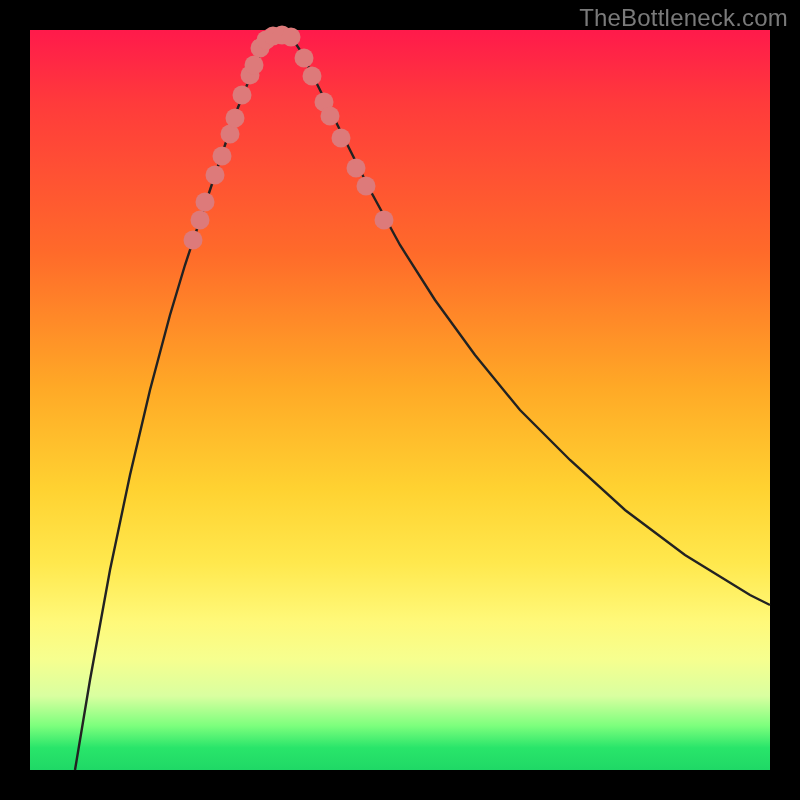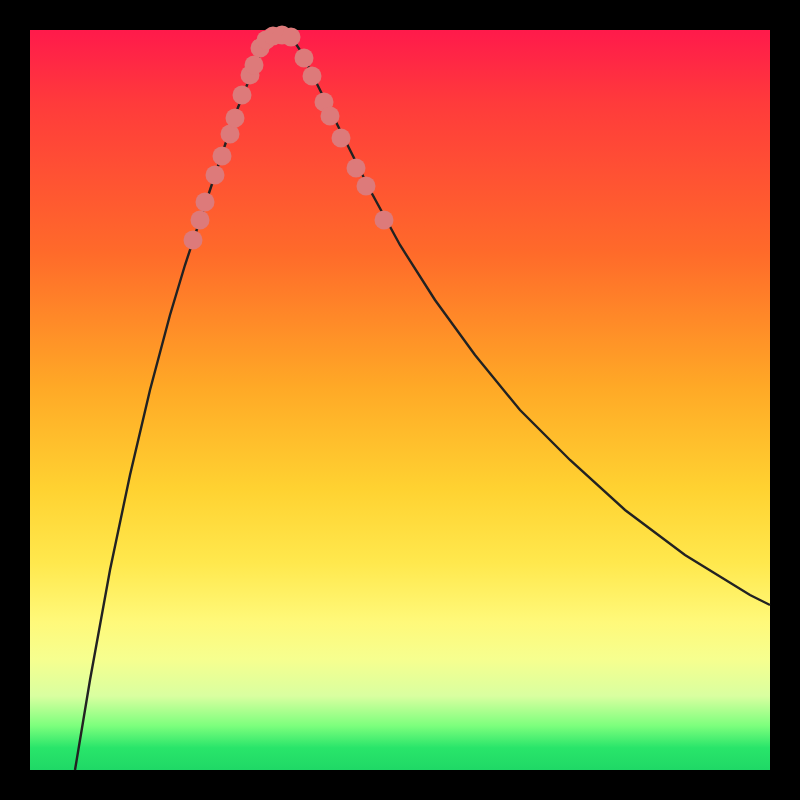--- a/index.html
+++ b/index.html
@@ -58,20 +58,21 @@
     top: 0;
     width: 740px;
     height: 740px;
     overflow: visible;
   }
 </style>
 </head>
 <body>
 
 <div class="frame">
+  <div class="watermark">TheBottleneck.com</div>
 
   <div class="plot-area">
     <svg class="curves" viewBox="0 0 740 740" preserveAspectRatio="none">
       <path id="left-curve-path" fill="none" stroke-width="2.4" d="M45 740 L60 650 L80 540 L100 445 L120 360 L140 285 L155 235 L165 205 L175 175 L185 145 L195 115 L205 85 L215 60 L225 35 L232 20 L240 5" stroke="#222222"></path>
       <path id="right-curve-path" fill="none" stroke-width="2.4" d="M260 5 L270 20 L280 40 L295 70 L315 110 L340 160 L370 215 L405 270 L445 325 L490 380 L540 430 L595 480 L655 525 L720 565 L740 575" stroke="#222222"></path>
       <g id="dots-group">
           <circle cx="163" cy="210" r="9.5" fill="#dd7a7a" stroke="#c26060" stroke-width="0"></circle>
           <circle cx="170" cy="190" r="9.5" fill="#dd7a7a" stroke="#c26060" stroke-width="0"></circle>
           <circle cx="175" cy="172" r="9.5" fill="#dd7a7a" stroke="#c26060" stroke-width="0"></circle>
           <circle cx="185" cy="145" r="9.5" fill="#dd7a7a" stroke="#c26060" stroke-width="0"></circle>

